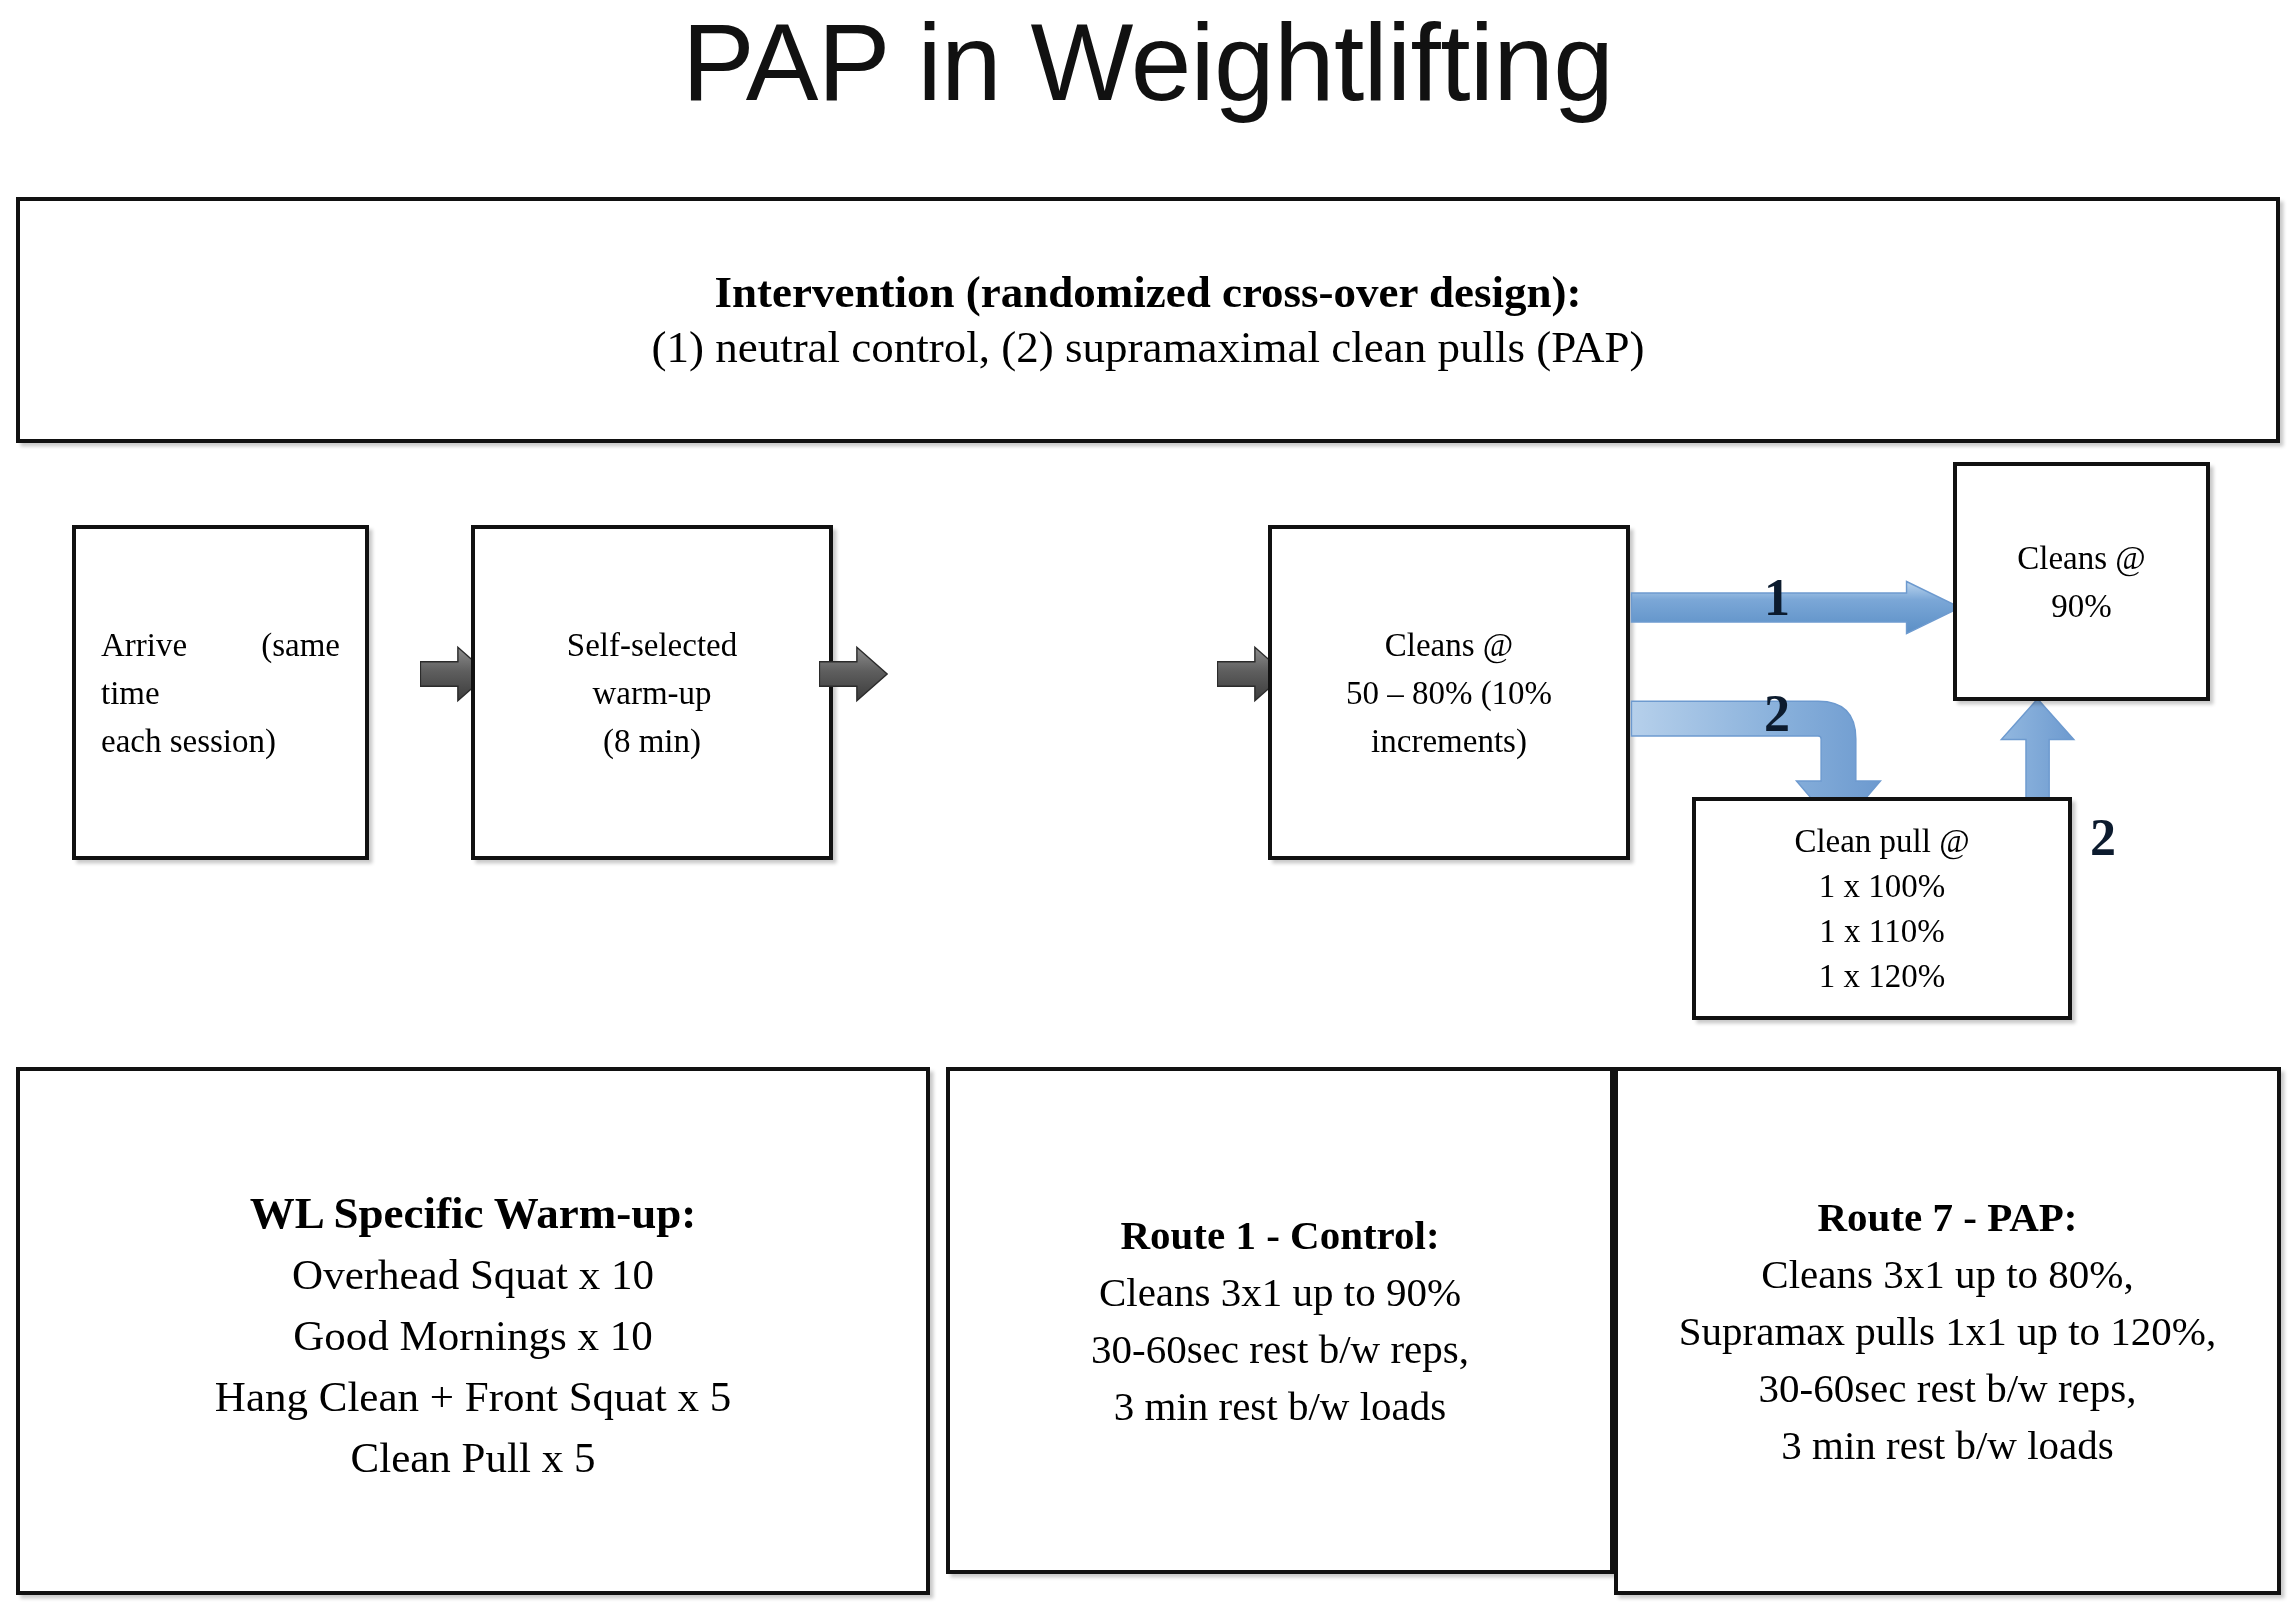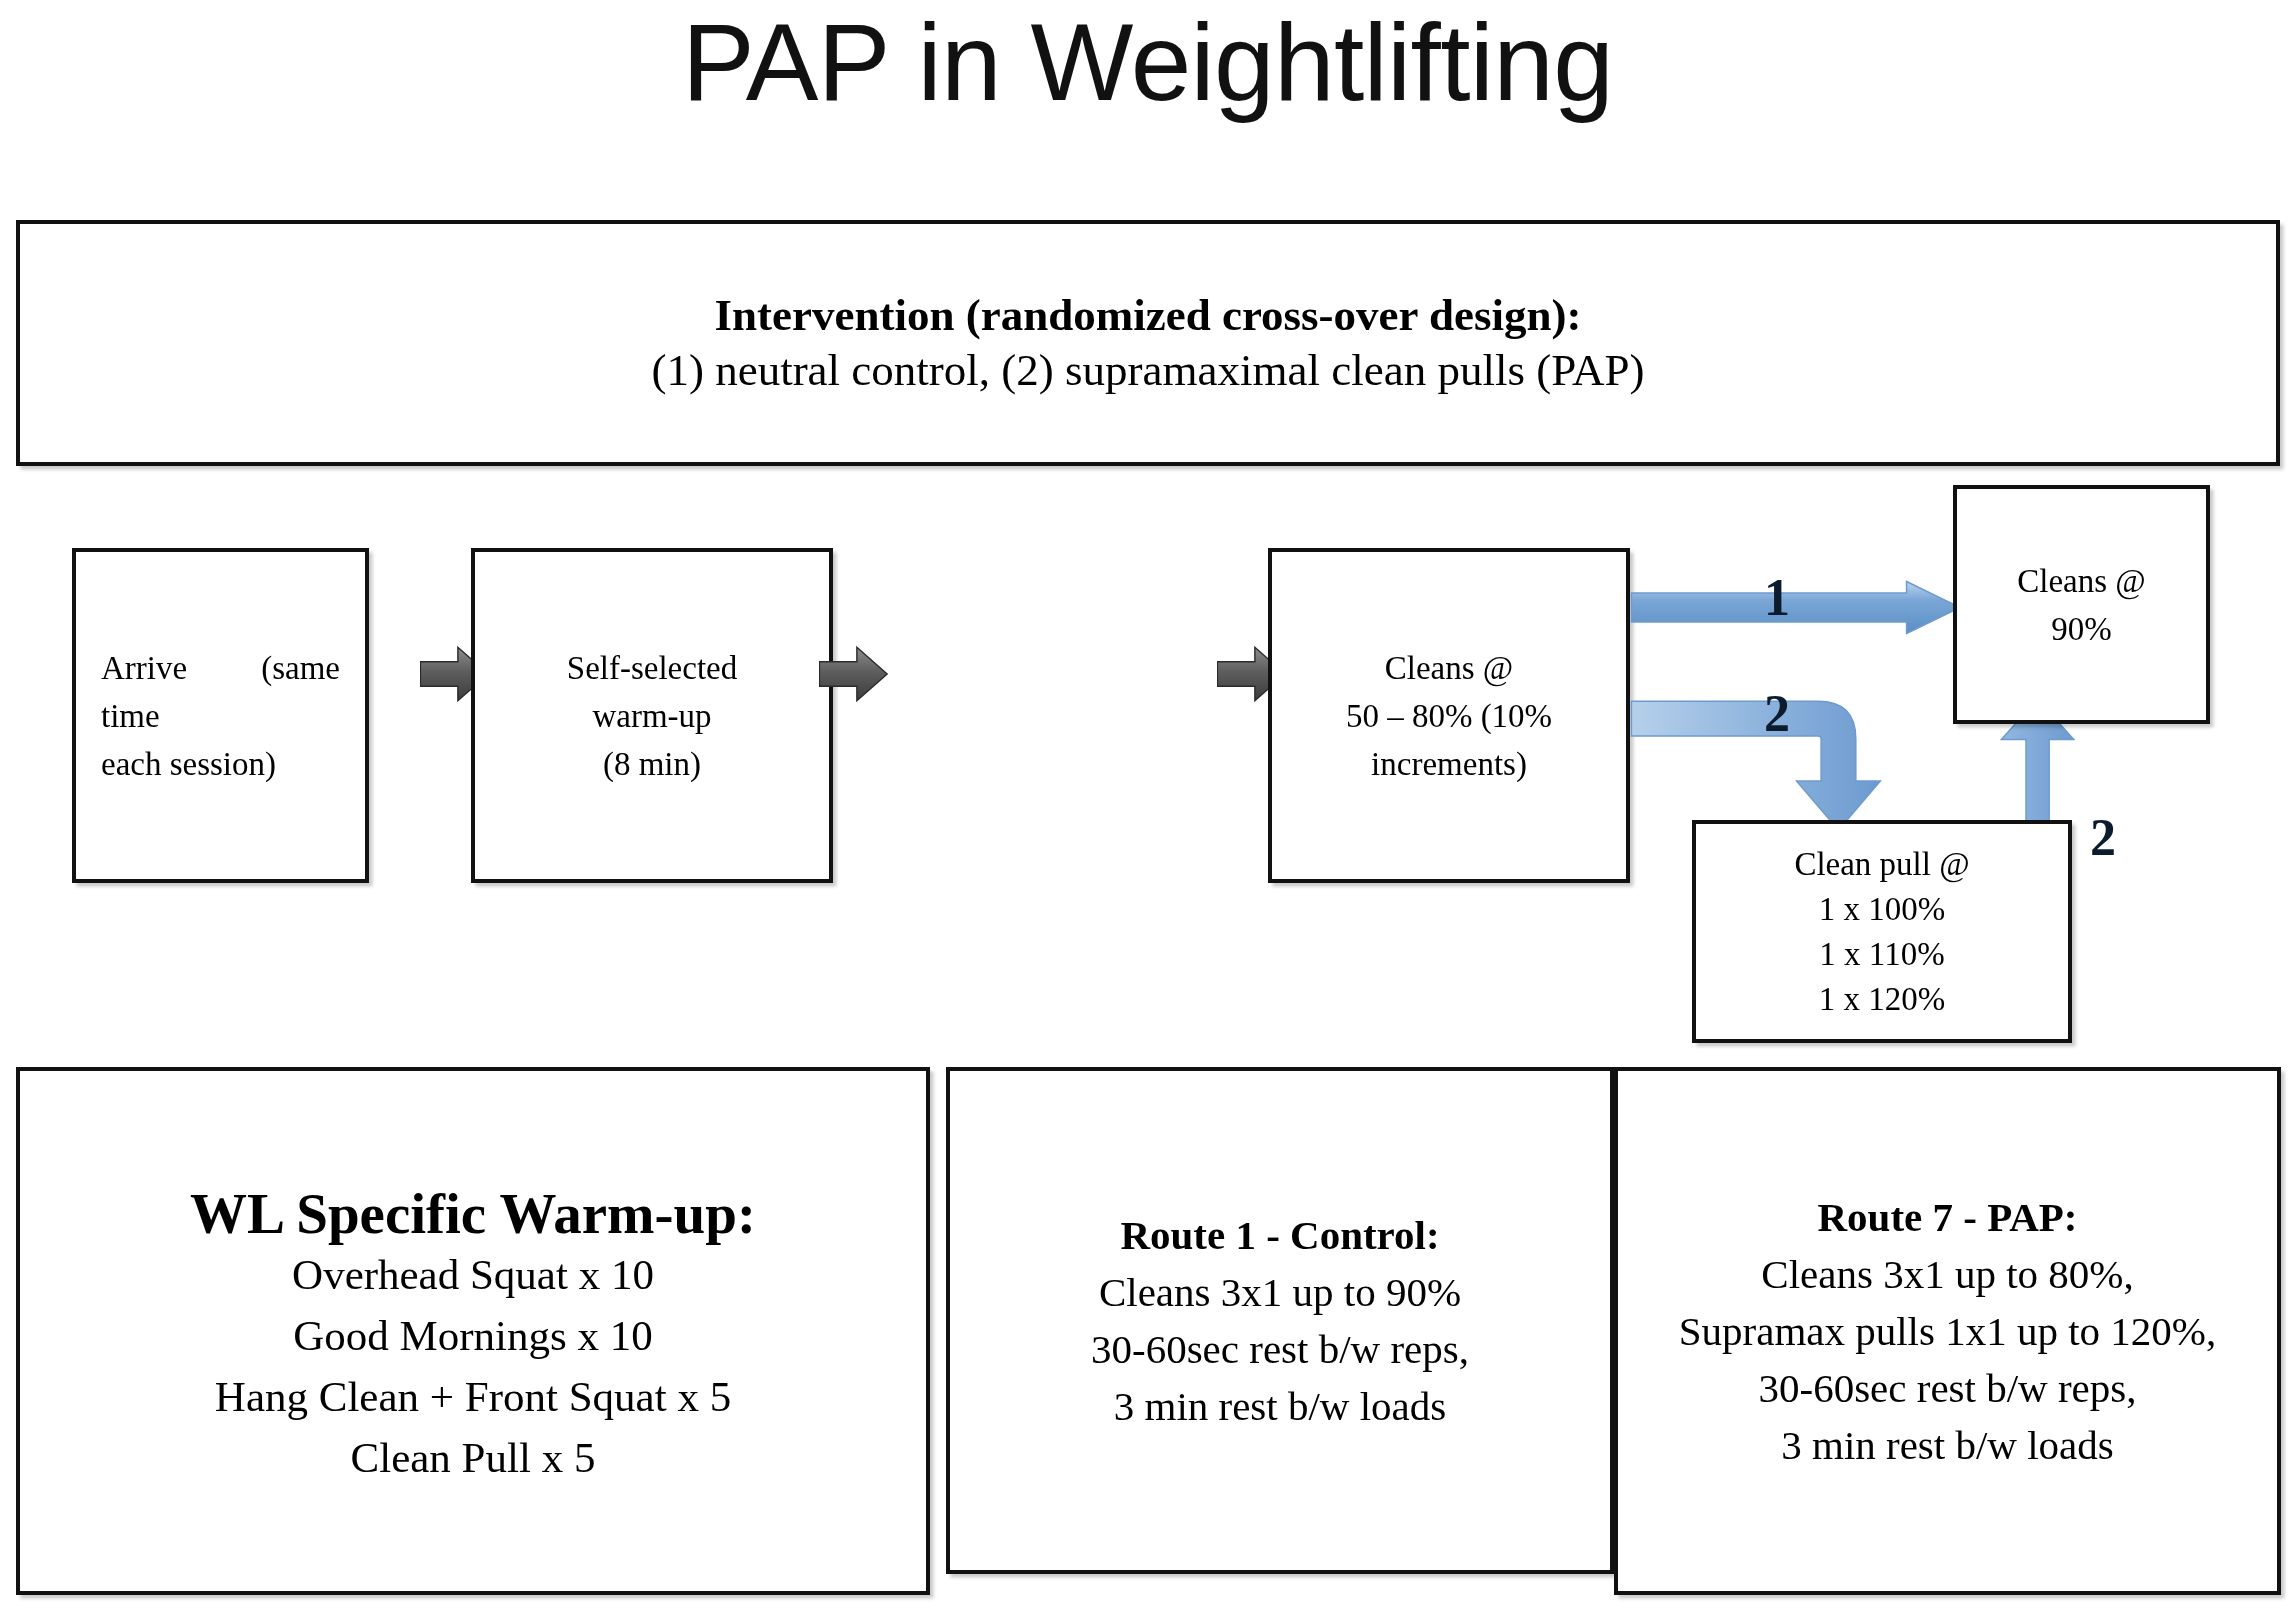--- a/index.html
+++ b/index.html
@@ -24,21 +24,20 @@
 
   
   .box{
     position:absolute;
     background:#ffffff;
     border:4.3px solid #111111;
     box-sizing:border-box;
     box-shadow:3.6px 3.6px 3.6px rgba(0,0,0,0.22);
     display:flex;align-items:center;justify-content:center;
     text-align:center;
-    margin-top:23px;
   }
   .box .inner{width:100%;padding:0 10px;box-sizing:border-box;}
 
   
   #intervention{left:16px;top:197px;width:2264px;height:246px;}
   #intervention .line1{
     font-weight:bold;font-size:45px;line-height:55px;letter-spacing:0px;
   }
   #intervention .line2{
     font-weight:400;font-size:45px;line-height:55px;
@@ -59,21 +58,21 @@
 
   
   .panel{position:absolute;background:#fff;border:4.3px solid #111;box-sizing:border-box;
          box-shadow:3.6px 3.6px 3.6px rgba(0,0,0,0.22);
          display:flex;align-items:center;justify-content:center;text-align:center;}
   #panel-wl{left:16px;top:1067px;width:914px;height:528px;}
   #panel-r1{left:946px;top:1067px;width:668px;height:507px;}
   #panel-r2{left:1614px;top:1067px;width:667px;height:528px;}
   .panel .inner{width:100%;padding:0 11.6px;box-sizing:border-box;}
   .panel .hd{font-weight:bold;}
-  #panel-wl .hd{font-size:57px;line-height:61px;margin-top:8px;}
+  #panel-wl .hd{font-size:45px;line-height:61px;margin-top:8px;}
   #panel-wl .ln{font-size:43px;line-height:61px;}
   #panel-r1 .hd{font-size:41px;line-height:57px;}
   #panel-r1 .ln{font-size:41px;line-height:57px;}
   #panel-r2 .hd{font-size:41px;line-height:57px;}
   #panel-r2 .ln{font-size:41px;line-height:57px;}
 
   
   .gray-arrow{position:absolute;width:70px;height:62px;}
   #ga1{left:420px;top:643px;}
   #ga2{left:819px;top:643px;}

